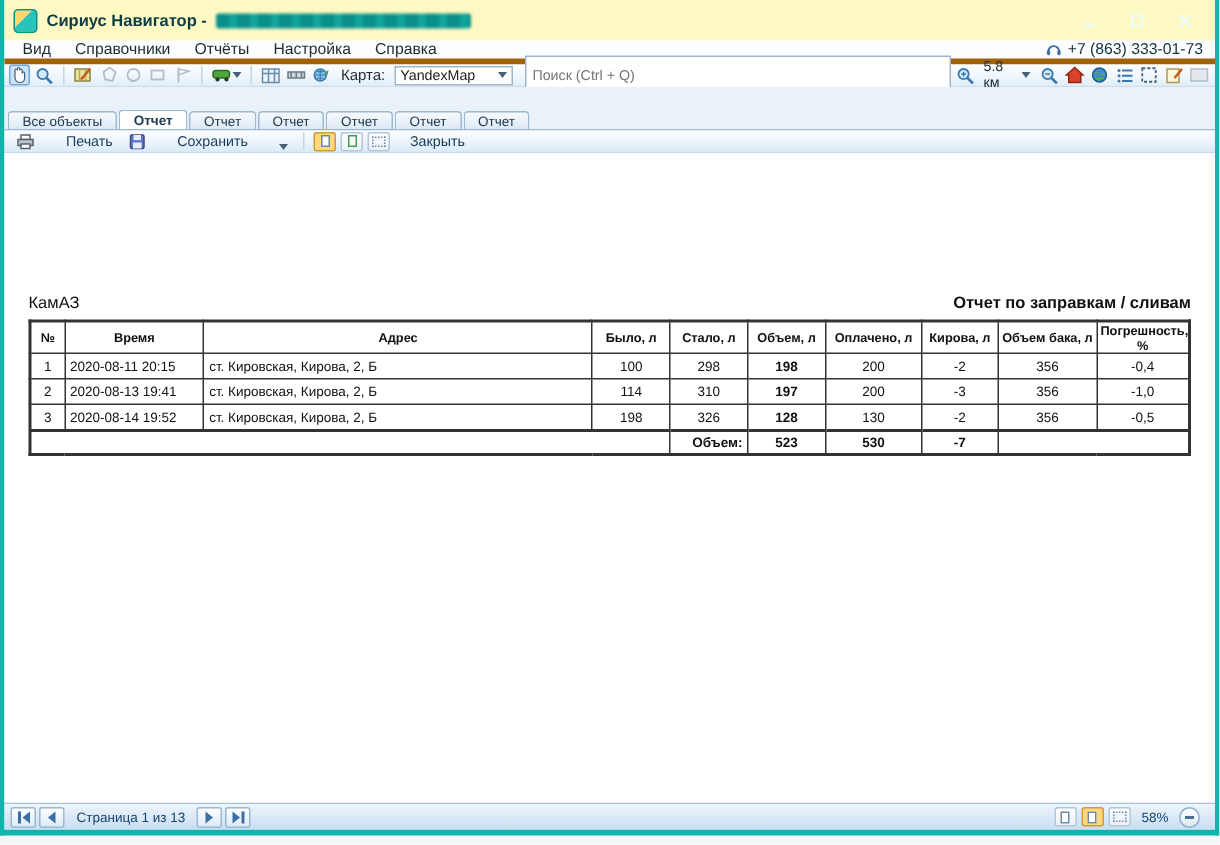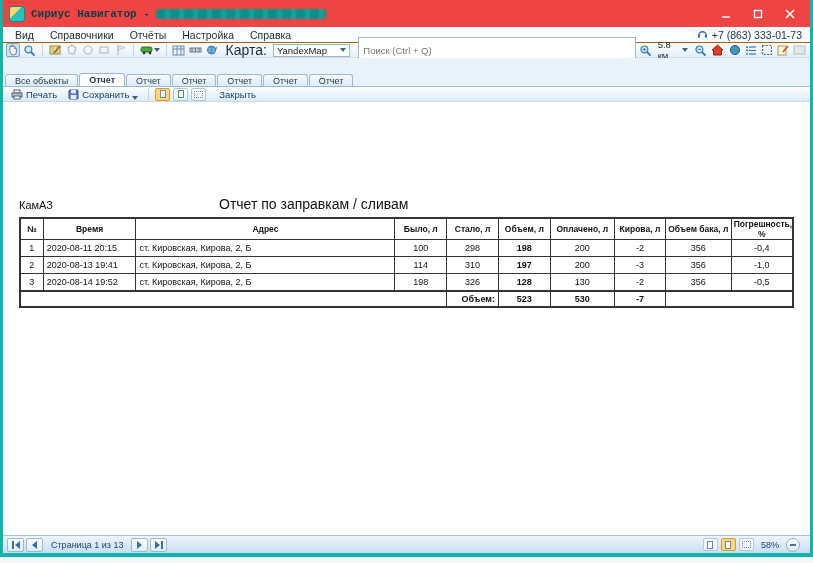--- a/index.html
+++ b/index.html
@@ -3,73 +3,73 @@
 <meta charset="utf-8">
 <style>
   * { margin:0; padding:0; box-sizing:border-box; }
   body { font-family:"Liberation Sans", sans-serif; background:#f4f7f7; }
   .screen { position:relative; width:813px; height:563px; background:#f4f7f7; overflow:hidden; }
   .window { position:absolute; left:0; top:0; width:813px; height:557px;
             border-left:3px solid #0fb4ab; border-right:3px solid #0fb4ab; border-bottom:4px solid #0fb4ab;
             background:#fff; display:flex; flex-direction:column; }
 
   
-  .titlebar { height:27px; background:#ef4444; display:flex; align-items:center; padding:0 6px; flex:0 0 auto;font-family:Liberation Mono, monospace; }
+  .titlebar { height:27px; background:#fef9c3; display:flex; align-items:center; padding:0 6px; flex:0 0 auto; }
   .app-icon { width:16px; height:16px; border-radius:3px; margin-right:6px;
               background:linear-gradient(135deg,#ffd76f 0 40%,#27c4bb 40% 100%); border:1px solid #0a8f89; }
   .title-text { font-size:11px; color:#0c3d46; font-weight:bold; white-space:nowrap; }
   .title-redacted { width:170px; height:10px; margin-left:6px; border-radius:2px;
               background:repeating-linear-gradient(90deg,#0a8f89 0 9px,#12a49c 9px 14px); filter:blur(1.2px); }
   .win-controls { margin-left:auto; display:flex; align-items:center; gap:4px; }
   .win-btn { width:28px; height:19px; display:flex; align-items:center; justify-content:center; }
   .win-btn svg { display:block; }
 
   
-  .menubar { height:16px; background:#fbfdfe; border-bottom:1px solid #a16207; display:flex; align-items:center; padding:0 4px; flex:0 0 auto; }
+  .menubar { height:16px; background:#fbfdfe; border-bottom:4px solid #a16207; display:flex; align-items:center; padding:0 4px; flex:0 0 auto; }
   .menu-item { font-size:10.5px; color:#1d2b33; padding:0 8px; cursor:default; }
   .phone { margin-left:auto; display:flex; align-items:center; gap:4px; font-size:10.5px; color:#14323c; padding-right:4px; }
 
   
   .toolbar { height:15px; background:linear-gradient(#feffff,#e3eef8); border-bottom:1px solid #cdddeb;
              display:flex; align-items:center; padding:0 3px; gap:2px; flex:0 0 auto; }
   .tb-btn { width:16px; height:14px; display:flex; align-items:center; justify-content:center; border:1px solid transparent; border-radius:2px; }
   .tb-btn.selected { background:#cde3f8; border-color:#74a7d8; }
   .tb-btn svg { display:block; }
   .tb-sep { width:1px; height:12px; background:#c4d4e2; margin:0 3px; }
-  .tb-label { font-size:14px; color:#1d2b33; margin:0 4px 0 4px; }
+  .tb-label { font-size:10px; color:#1d2b33; margin:0 4px 0 4px; }
   .combo { display:flex; align-items:center; justify-content:space-between; width:88px; height:13px; background:#fff;
            border:1px solid #9fb6c9; font-size:9.5px; color:#222; padding:0 3px; }
   .search { width:318px; height:27px; border:1px solid #9fb6c9; background:#fff; font-size:9.5px; color:#666;
             padding:0 4px; font-family:"Liberation Sans", sans-serif; margin-left:6px; }
   .scale-btn { display:flex; align-items:center; gap:3px; font-size:9.5px; color:#1d2b33; padding:0 3px; }
   .tri-down { width:0; height:0; border-left:3px solid transparent; border-right:3px solid transparent; border-top:4px solid #44617c; }
 
   
   .tabstrip { height:29px; background:#eaf2f9; display:flex; align-items:flex-end; padding:0 2px; gap:1px; border-bottom:1px solid #9db8d2; flex:0 0 auto; }
   .tab { height:12px; display:flex; align-items:center; padding:0 9px; font-size:9px; color:#223a50;
          background:linear-gradient(#f7fafd,#dde9f4); border:1px solid #9db8d2; border-bottom:none; border-radius:3px 3px 0 0; }
   .tab.active { background:#fff; font-weight:bold; height:13px; position:relative; z-index:2; }
 
   
   .rtoolbar { height:15px; background:linear-gradient(#fdfeff,#dcebf7); border-bottom:1px solid #c8daea;
               display:flex; align-items:center; padding:0 4px; gap:3px; flex:0 0 auto; }
-  .rt-item { display:flex; align-items:flex-end; gap:3px; font-size:9.5px; color:#173a5e; padding:0 4px; }
+  .rt-item { display:flex; align-items:flex-end; gap:21px; font-size:9.5px; color:#173a5e; padding:0 4px; }
   .mini-btn { width:15px; height:13px; border:1px solid #b3c7da; border-radius:2px; background:linear-gradient(#fff,#e8f1f9);
               display:flex; align-items:center; justify-content:center; }
   .mini-btn.active { background:#ffd87c; border-color:#cf9b3e; }
   .mini-page { width:6px; height:8px; background:#fff; border:1px solid #6c8aa5; }
   .mini-page.green { border-color:#3e9d52; }
   .mini-fit { width:9px; height:7px; border:1px dotted #6c8aa5; }
 
   
   .content { flex:1 1 auto; background:#fff; position:relative; overflow:hidden; }
   .report { padding:94px 16px 0 16px;border-radius:13px; }
   .rep-head { display:flex; align-items:baseline; margin-bottom:5px; }
   .rep-vehicle { font-size:11px; color:#111; width:200px; }
-  .rep-title { font-size:14px; font-weight:normal; color:#111; flex:1; text-align:left; }
+  .rep-title { font-size:11px; font-weight:bold; color:#111; flex:1; text-align:right; }
   .rep-period { font-size:10.5px; color:#111; width:230px; text-align:right; white-space:nowrap; }
   table.rep { width:100%; border-collapse:collapse; table-layout:fixed; border:2px solid #333; }
   table.rep th { border:1px solid #333; font-size:8.5px; font-weight:bold; color:#111; height:16px; padding:0 2px; text-align:center; }
   table.rep td { border:1px solid #333; font-size:9px; color:#111; height:17px; padding:0 3px; text-align:center; white-space:nowrap; overflow:hidden; }
   table.rep td.l { text-align:left; }
   table.rep td.r { text-align:right; }
   table.rep td.b { font-weight:bold; }
   table.rep tr.total td { border-top:2px solid #333; height:16px; }
 
   

